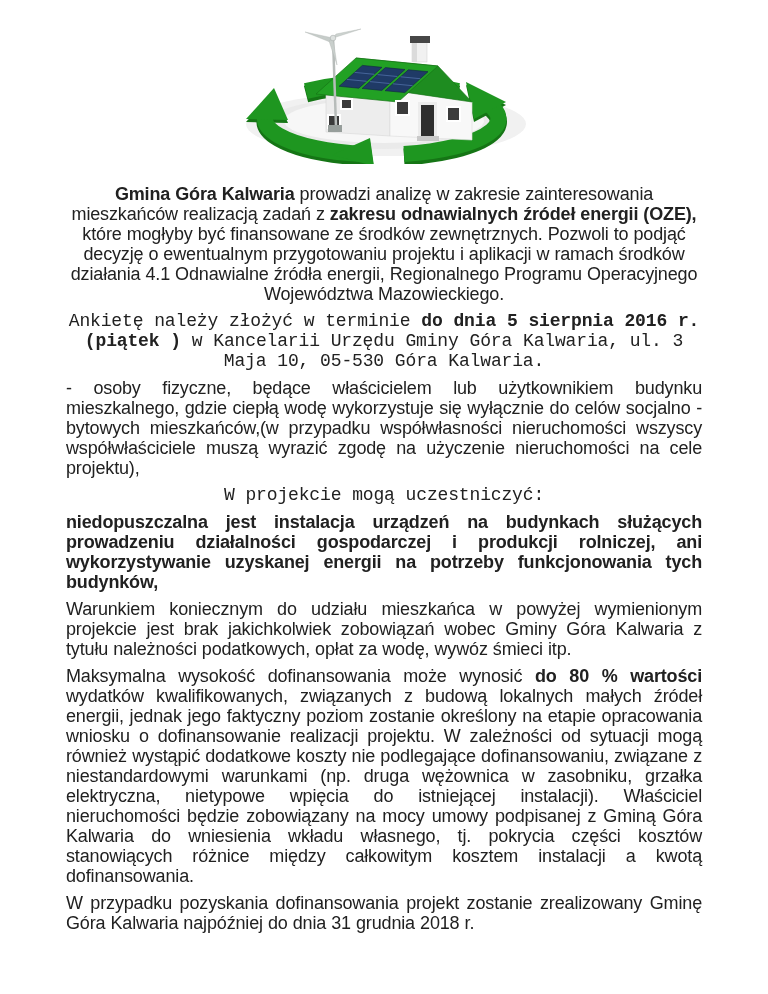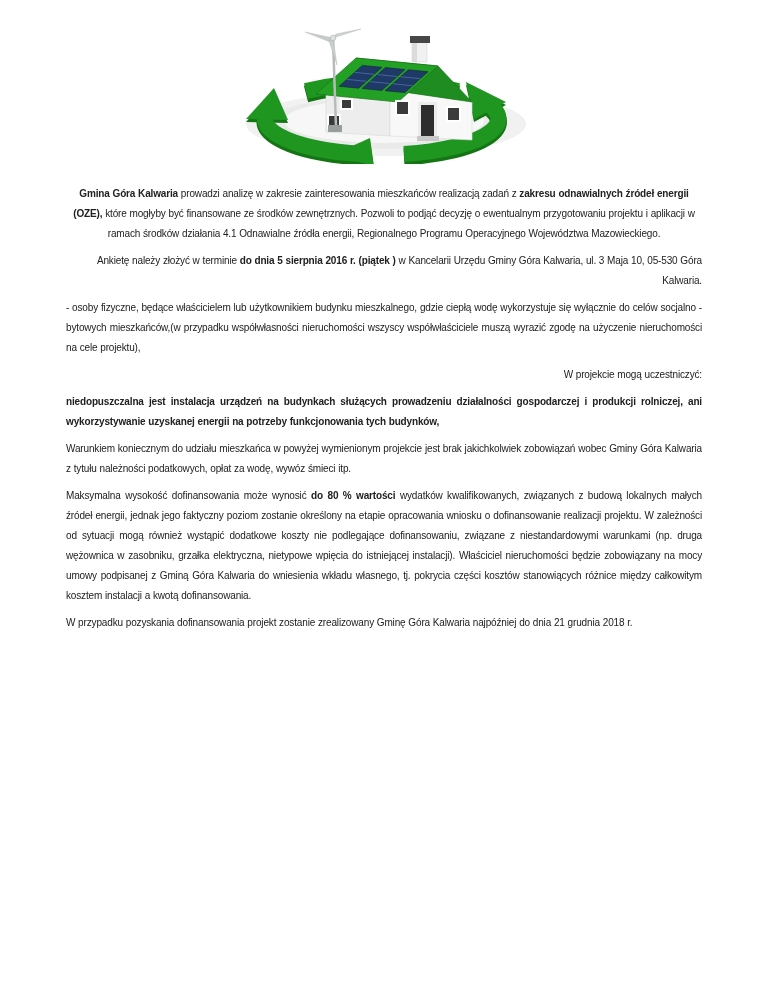--- a/index.html
+++ b/index.html
@@ -9,29 +9,29 @@
     margin:0 auto;
     background:#ffffff;
     color:#212121;
     font-family:"Liberation Sans",sans-serif;
     overflow:hidden;
   }
   .hero{width:300px;margin:24px auto 0;}
   .hero svg{display:block;width:300px;height:140px;}
   .content{
     margin:20px 66px 12px;
-    font-size:10px;
+    font-size:18px;
     line-height:20px;
     letter-spacing:-0.15px;
     word-spacing:0.2px;
   }
   p.para{margin:0 0 7px 0;}
   .align-center{text-align:center;}
   .align-justify{text-align:justify;}
-  .align-left{text-align:right;}
+  .align-left{text-align:center;font-family:Liberation Mono, monospace;}
   .b{font-weight:700;}
   .i{font-style:italic;}
 </style>
 </head>
 <body>
 
 <div class="page">
 
   <div class="hero">
     <svg viewBox="0 0 300 140" xmlns="http://www.w3.org/2000/svg" role="img">
@@ -120,16 +120,16 @@
   </div>
 
   <div class="content">
       <p class="para align-center"><span class="b">Gmina Góra Kalwaria</span><span> prowadzi analizę w zakresie zainteresowania mieszkańców realizacją zadań z </span><span class="b">zakresu odnawialnych źródeł energii (OZE),</span><span> które mogłyby być finansowane ze środków zewnętrznych. Pozwoli to podjąć decyzję o ewentualnym przygotowaniu projektu i aplikacji w ramach środków działania 4.1 Odnawialne źródła energii, Regionalnego Programu Operacyjnego Województwa Mazowieckiego.</span></p>
       <p class="para align-left"><span>Ankietę należy złożyć w terminie </span><span class="b">do dnia  5 sierpnia 2016 r. (piątek )</span><span> w Kancelarii Urzędu Gminy Góra Kalwaria, ul. 3 Maja 10, 05-530 Góra Kalwaria.</span></p>
       <p class="para align-justify"><span> -  osoby fizyczne, będące właścicielem lub użytkownikiem budynku mieszkalnego, gdzie ciepłą wodę wykorzystuje się wyłącznie do celów socjalno - bytowych mieszkańców,(w przypadku współwłasności nieruchomości wszyscy współwłaściciele muszą wyrazić zgodę na użyczenie nieruchomości na cele projektu),</span></p>
       <p class="para align-left"><span> W projekcie mogą uczestniczyć:</span></p>
       <p class="para align-justify"><span class="b"> niedopuszczalna jest instalacja urządzeń na budynkach służących prowadzeniu działalności gospodarczej i produkcji rolniczej, ani wykorzystywanie uzyskanej energii na potrzeby funkcjonowania tych budynków,</span></p>
       <p class="para align-justify"><span>Warunkiem koniecznym do udziału mieszkańca w powyżej wymienionym projekcie jest brak jakichkolwiek zobowiązań wobec Gminy Góra Kalwaria z tytułu należności podatkowych, opłat za wodę, wywóz śmieci itp.</span></p>
       <p class="para align-justify"><span>Maksymalna wysokość dofinansowania może wynosić </span><span class="b">do 80 % wartości</span><span> wydatków kwalifikowanych, związanych z budową lokalnych małych źródeł energii, jednak jego faktyczny poziom zostanie określony na etapie opracowania wniosku o dofinansowanie realizacji projektu. W zależności od sytuacji mogą również wystąpić dodatkowe koszty nie podlegające dofinansowaniu, związane z niestandardowymi warunkami (np. druga wężownica w zasobniku, grzałka elektryczna, nietypowe wpięcia do istniejącej instalacji). Właściciel nieruchomości będzie zobowiązany na mocy umowy podpisanej z Gminą Góra Kalwaria do wniesienia wkładu własnego, tj. pokrycia części kosztów stanowiących różnice między całkowitym kosztem instalacji a kwotą dofinansowania.</span></p>
-      <p class="para align-justify"><span>W przypadku pozyskania dofinansowania projekt zostanie zrealizowany Gminę Góra Kalwaria najpóźniej do dnia 21 grudnia 2018 r.</span></p>
+      <p class="para align-justify"><span>W przypadku pozyskania dofinansowania projekt zostanie zrealizowany Gminę Góra Kalwaria najpóźniej do dnia 31 grudnia 2018 r.</span></p>
     </div>
 
 </div>
 
 </body></html>

